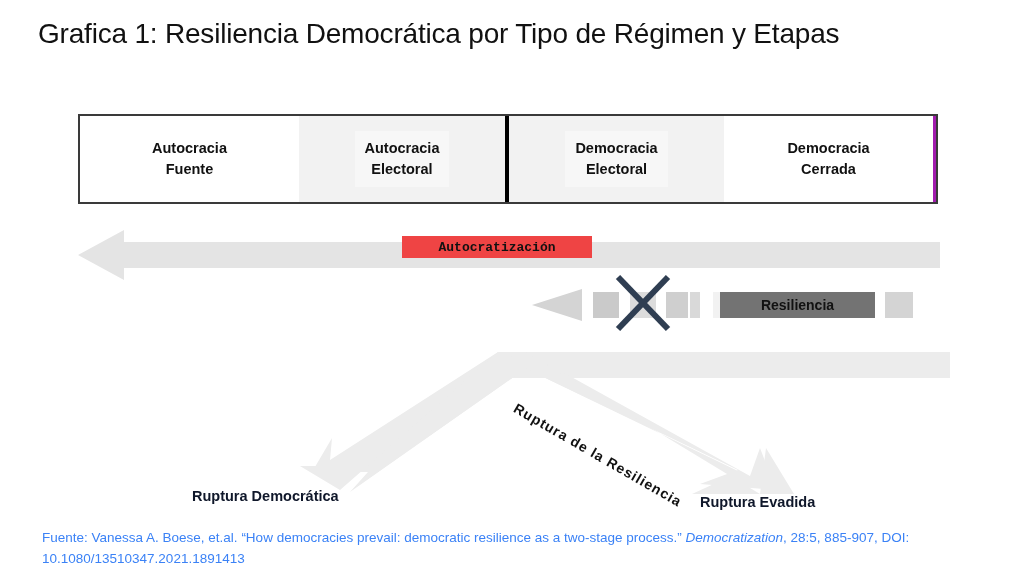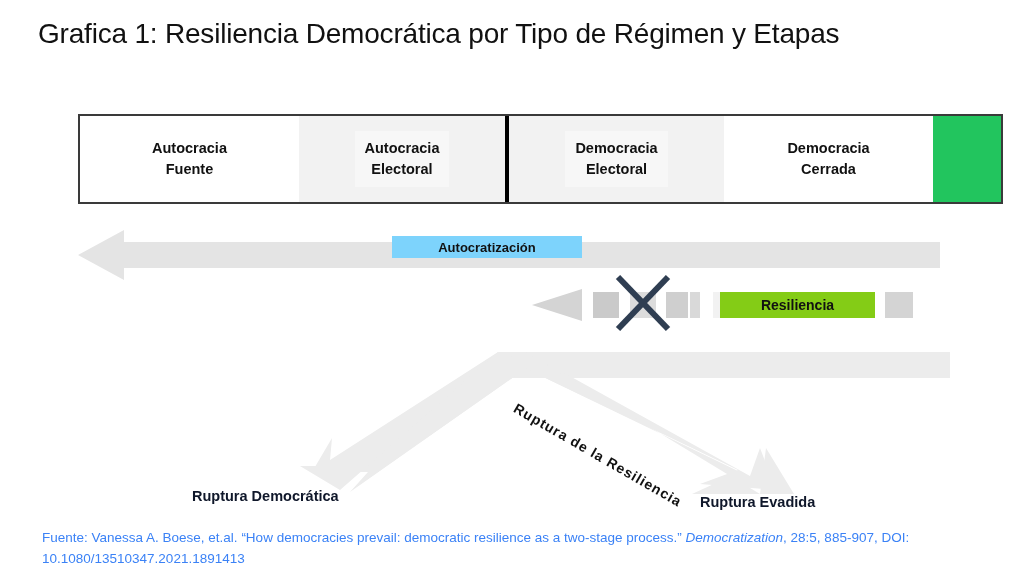--- a/index.html
+++ b/index.html
@@ -36,26 +36,26 @@
     letter-spacing: -0.2px;
     color: #111111;
     white-space: nowrap;
   }
 
   
   #regime-spectrum {
     position: absolute;
     left: 58px;
     top: 114px;
-    width: 925px;
+    width: 860px;
     height: 90px;
     border: 2px solid #3a3a3a;
     box-sizing: border-box;
     display: flex;
-    background: #22c55e;
+    background: #a21caf;
   }
   .regime-cell {
     position: relative;
     box-sizing: border-box;
     display: flex;
     align-items: center;
     justify-content: center;
     text-align: center;
     font-size: 14.5px;
     font-weight: bold;
@@ -79,49 +79,50 @@
   #arrow-autocratizacion {
     position: absolute;
     left: 58px;
     top: 228px;
     width: 862px;
     height: 54px;
   }
   #arrow-autocratizacion svg { display: block; }
   #label-autocratizacion {
     position: absolute;
-    left: 372px;
+    left: 382px;
     top: 236px;
     width: 190px;
     height: 22px;
-    background: #7dd3fc;
+    background: #ef4444;
     display: flex;
     align-items: center;
     justify-content: center;
     font-size: 13px;
     font-weight: bold;
     color: #111111;
+    font-family: Liberation Mono, monospace;
   }
 
   
   #arrow-resiliencia {
     position: absolute;
     left: 510px;
     top: 286px;
     width: 412px;
     height: 38px;
   }
   #arrow-resiliencia svg { display: block; }
   #label-resiliencia {
     position: absolute;
     left: 700px;
     top: 292px;
     width: 155px;
     height: 26px;
-    background: #84cc16;
+    background: #737373;
     display: flex;
     align-items: center;
     justify-content: center;
     font-size: 14px;
     font-weight: bold;
     color: #111111;
   }
   #x-mark {
     position: absolute;
     left: 592px;

